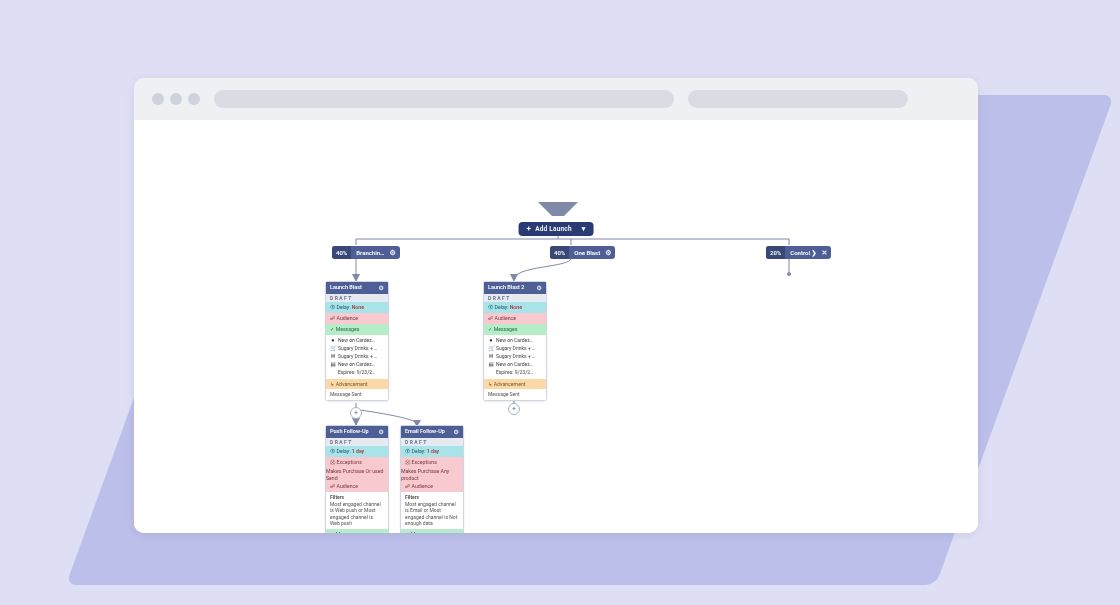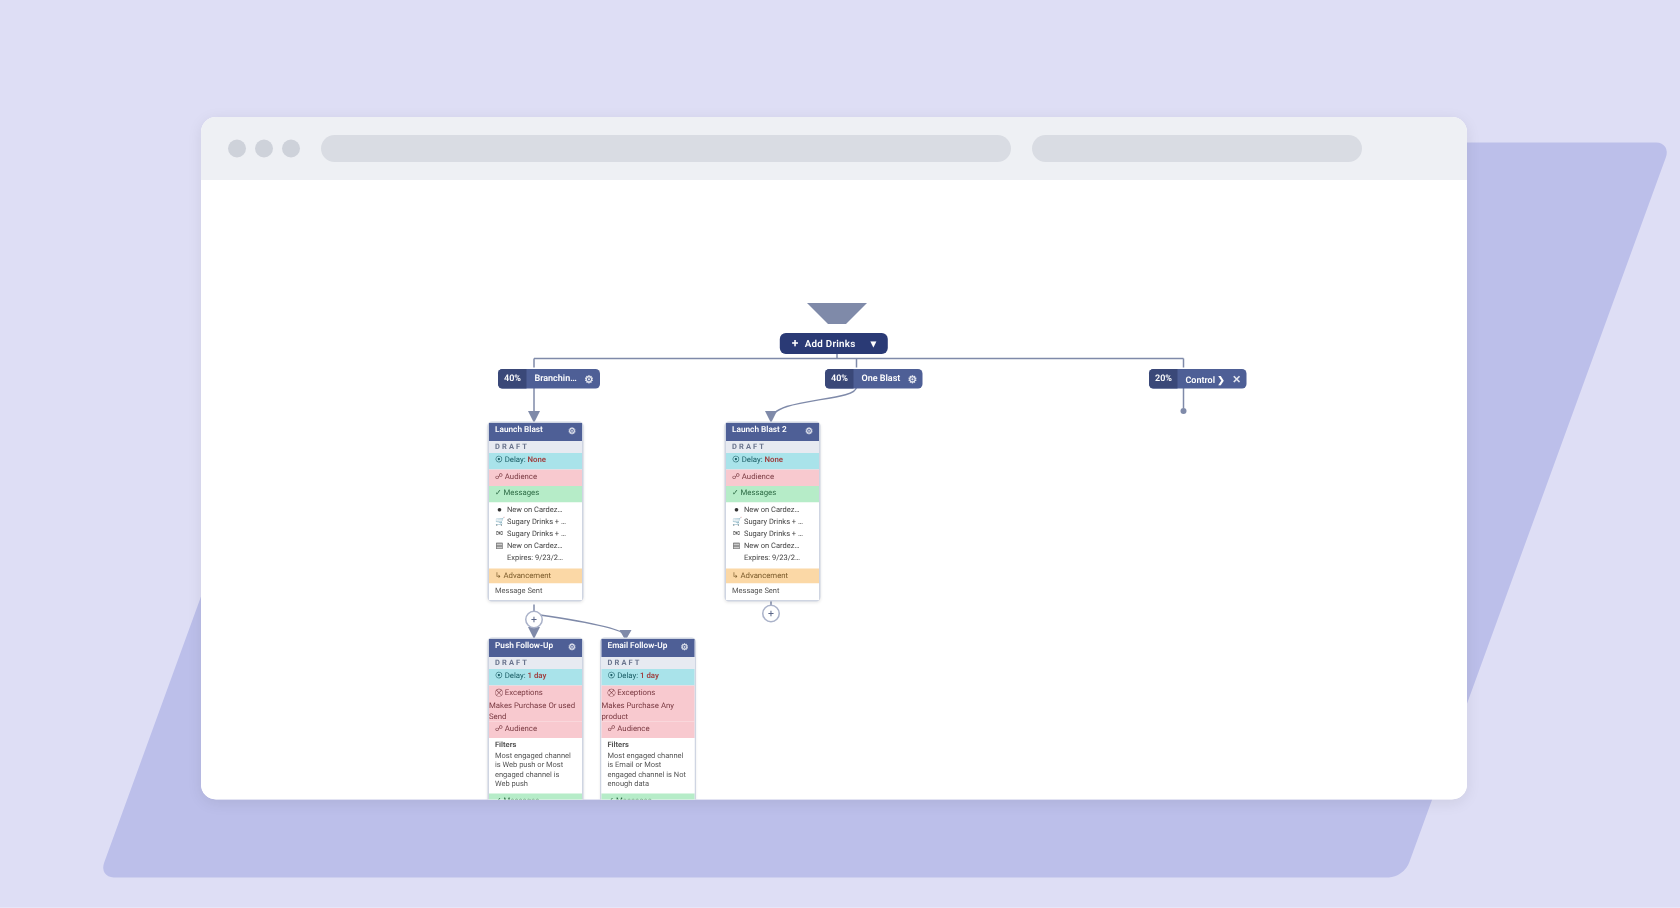--- a/index.html
+++ b/index.html
@@ -99,21 +99,21 @@
 
         <line x1="380" y1="278" x2="380" y2="284"></line>
 
         <line x1="222" y1="458" x2="222" y2="466"></line>
 
         <line x1="283" y1="448" x2="283" y2="456"></line>
       </svg>
 
       <div class="add-variant">
         <span class="plus">+</span>
-        <span>Add Drinks</span>
+        <span>Add Launch</span>
         <span class="caret">▾</span>
       </div>
 
       <div class="branchpill" style="left:198px;top:126px;">
         <span class="pct">40%</span>
         <span class="lbl">Branchin…</span>
         <span class="gear">⚙</span>
       </div>
       <div class="branchpill" style="left:416px;top:126px;">
         <span class="pct">40%</span>

